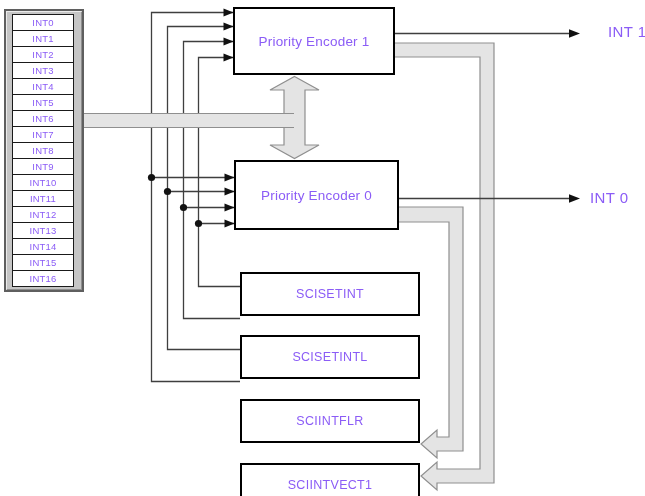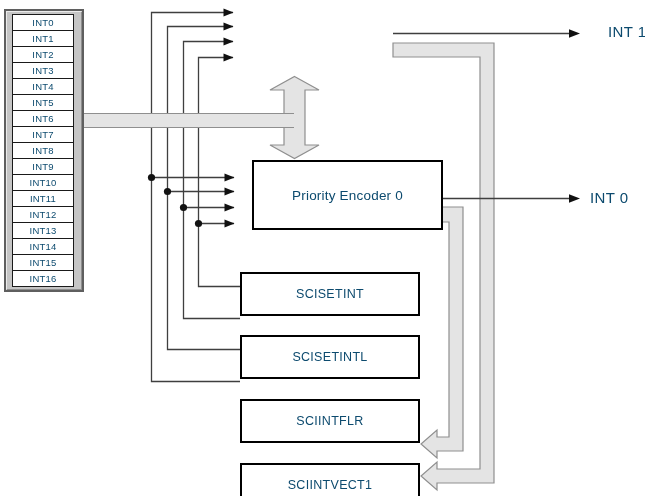--- a/index.html
+++ b/index.html
@@ -1,27 +1,27 @@
 <!DOCTYPE html>
 <html><head>
 <meta charset="utf-8">
 <style>
   html,body{margin:0;padding:0;background:#fff;}
   #canvas{
     position:relative;width:645px;height:496px;background:#fff;overflow:hidden;
-    font-family:"Liberation Sans", sans-serif;color:#0c4a6e;
+    font-family:"Liberation Sans", sans-serif;color:#8b5cf6;
   }
   #connectors{position:absolute;left:0;top:0;z-index:1;}
   .box{
     position:absolute;background:#fff;border:2px solid #000;box-sizing:border-box;
     display:flex;align-items:center;justify-content:center;z-index:2;
   }
   .encoder{font-size:13.5px;letter-spacing:.2px;}
   #enc1{left:233px;top:7px;width:162px;height:68px;}
-  #enc0{left:252px;top:160px;width:191px;height:70px;}
+  #enc0{left:234px;top:160px;width:165px;height:70px;}
   .reg{left:240px;width:180px;height:44px;font-size:12.5px;letter-spacing:.3px;}
   #int-stack{
     position:absolute;left:4px;top:9px;width:80px;height:283px;z-index:2;
     background:#c5c5c5;border:2px solid #5f5f5f;box-sizing:border-box;
     box-shadow:inset 1px 1px 0 rgba(255,255,255,.65), inset -1px -1px 0 rgba(0,0,0,.28);
     padding:3px 0 0 6px;
   }
   .cell{
     width:62px;height:17px;background:#fff;border:1px solid #1a1a1a;box-sizing:border-box;
     margin-top:-1px;display:flex;align-items:center;justify-content:center;
@@ -100,20 +100,23 @@
     <div class="cell">INT9</div>
     <div class="cell">INT10</div>
     <div class="cell">INT11</div>
     <div class="cell">INT12</div>
     <div class="cell">INT13</div>
     <div class="cell">INT14</div>
     <div class="cell">INT15</div>
     <div class="cell">INT16</div>
   </div>
 
+  <div id="enc1" class="box encoder">
+    <span>Priority Encoder 1</span>
+  </div>
   <div id="enc0" class="box encoder">
     <span>Priority Encoder 0</span>
   </div>
 
   <div class="box reg" style="top:272px">SCISETINT</div>
   <div class="box reg" style="top:335px">SCISETINTL</div>
   <div class="box reg" style="top:399px">SCIINTFLR</div>
   <div class="box reg" style="top:463px">SCIINTVECT1</div>
 
   <div id="int1-label" class="out-label">INT 1</div>

